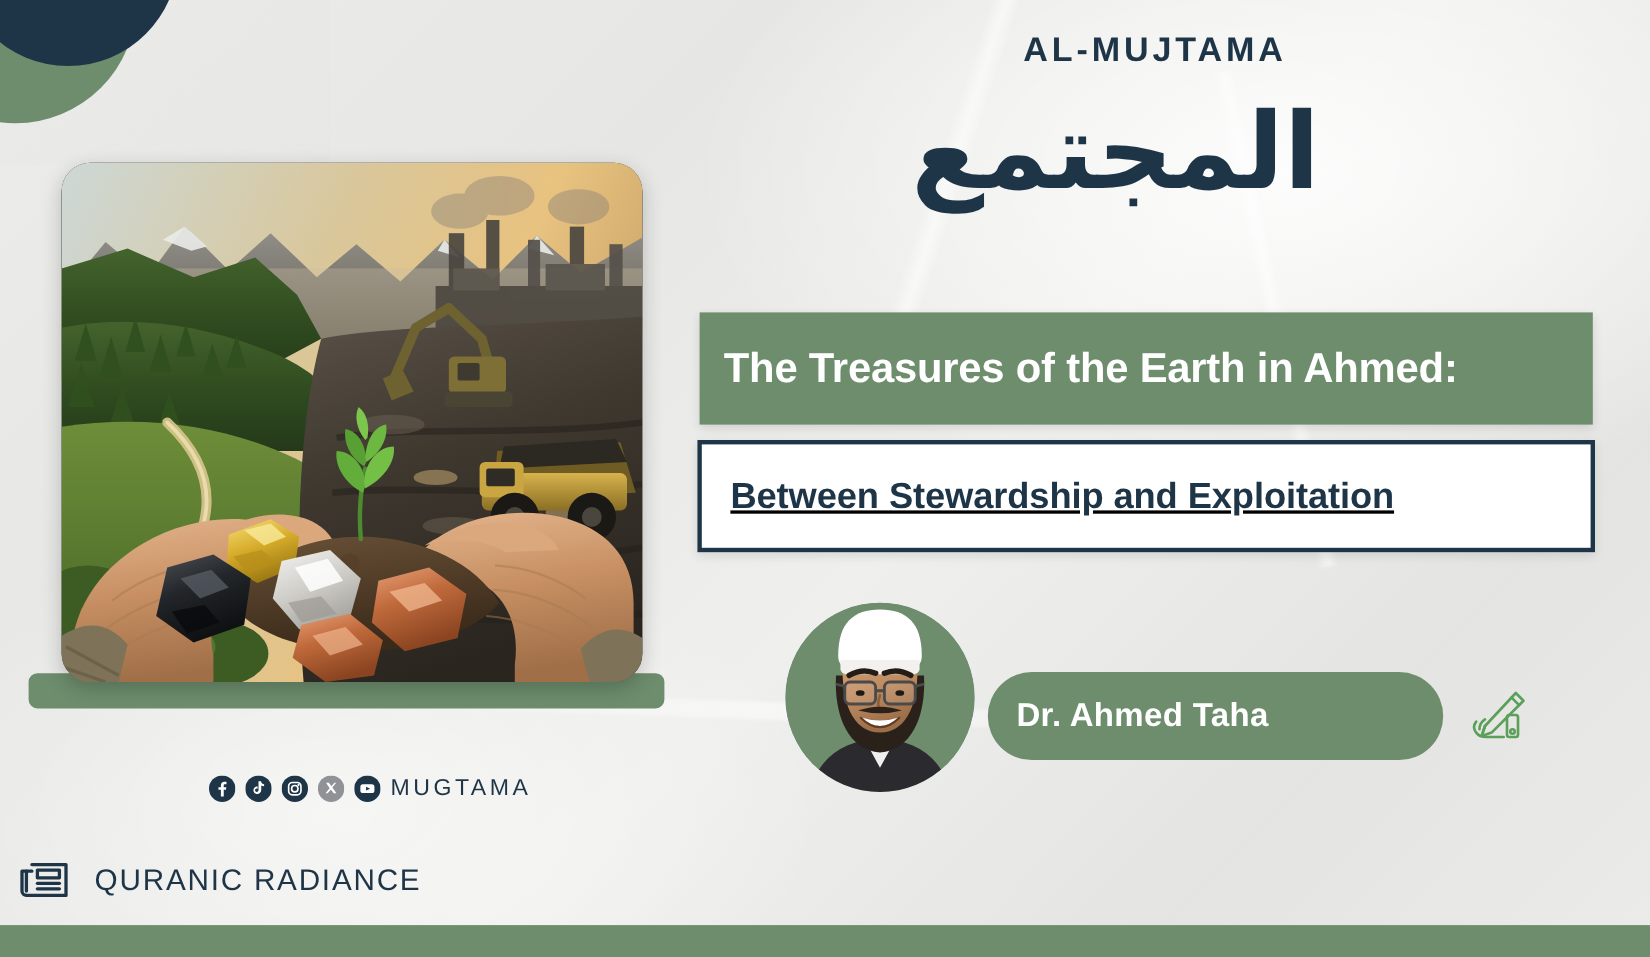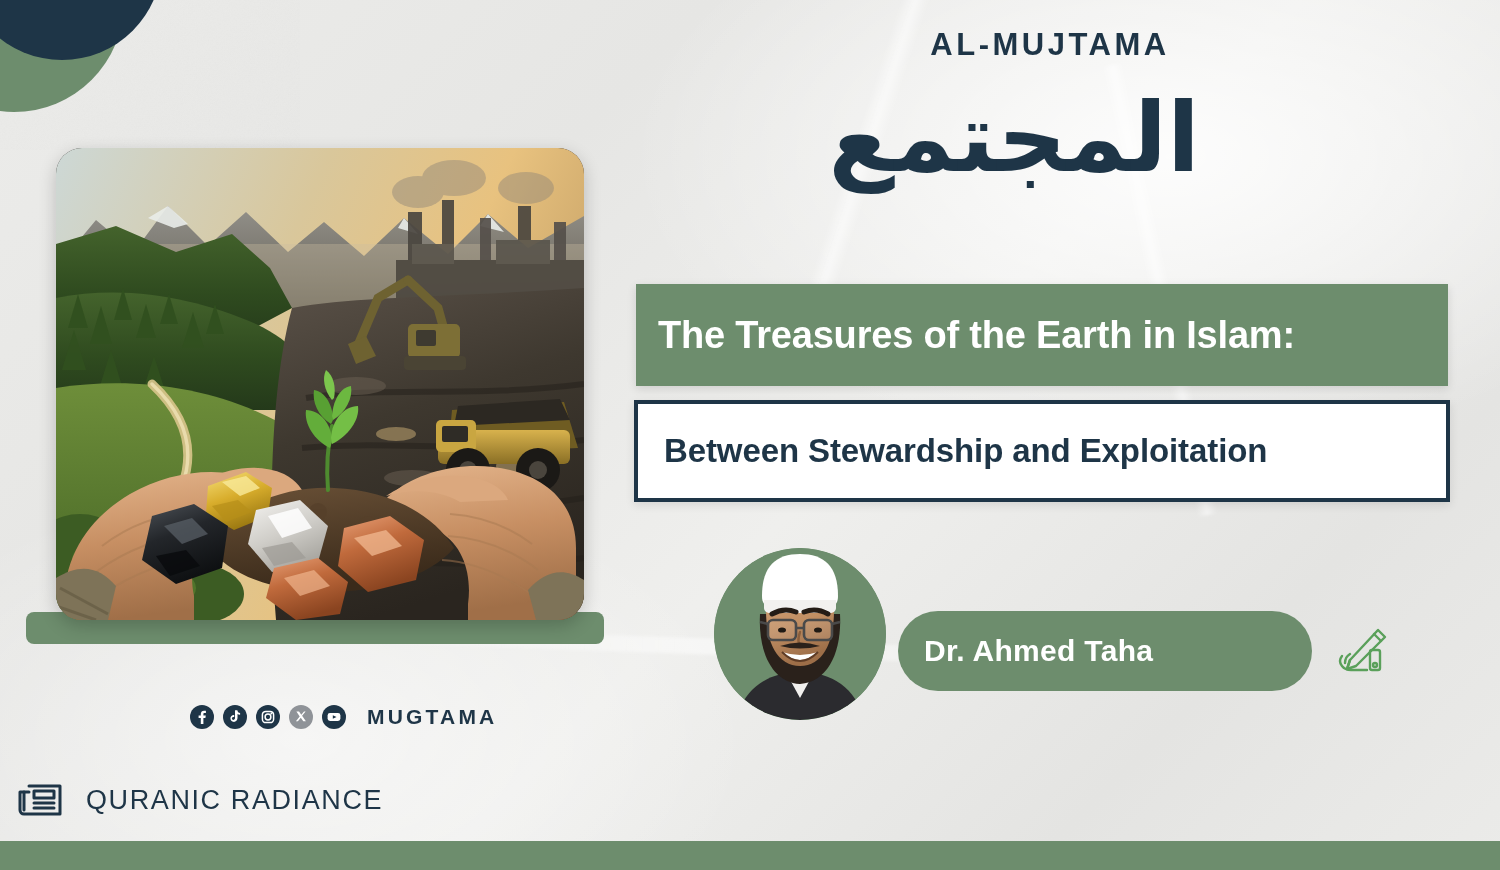--- a/index.html
+++ b/index.html
@@ -96,20 +96,21 @@
     color:#ffffff; font-size:38px; font-weight:700;
     letter-spacing:-.2px; white-space:nowrap;
   }
   .subtitle-box{
     position:absolute; left:634px; top:400px;
     width:816px; height:102px;
     background:#ffffff;
     border:4px solid #1e3547;
     display:flex; align-items:center;
     box-shadow:0 3px 9px rgba(0,0,0,.10);
+    text-decoration:underline;
   }
   .subtitle-box span{
     display:block; padding-left:26px;
     color:#1e3547; font-size:33px; font-weight:700;
     letter-spacing:-.1px; white-space:nowrap;
   }
 
   
   .avatar{
     position:absolute; left:714px; top:548px;
@@ -133,22 +134,22 @@
     width:62px; height:62px;
   }
 
   
   .social-row{
     position:absolute; left:190px; top:705px;
     display:flex; align-items:center; gap:9px;
   }
   .social-row .si{ width:24px; height:24px; display:block; }
   .social-label{
-    margin-left:12px; color:#1e3547;
-    font-size:21px; font-weight:700; letter-spacing:3.2px;
+    color:#1e3547;
+    font-size:21px; font-weight:400; letter-spacing:3.2px;
   }
 
   
   .footer-brand{
     position:absolute; left:18px; top:780px;
     display:flex; align-items:center; gap:22px;
   }
   .footer-brand .news-icon{ width:46px; height:40px; display:block; }
   .footer-brand .fb-text{
     color:#1e3547; font-size:27px; font-weight:400; letter-spacing:1.6px;
@@ -401,21 +402,21 @@
       <path d="M0 0 H528 V472 H0Z" fill="url(#sky)" opacity="0"></path>
     </svg>
   </div>
 
   <div class="brand">
     <div class="brand-latin">AL-MUJTAMA</div>
     <div class="brand-arabic">المجتمع</div>
   </div>
 
   <div class="title-bar">
-    <span>The Treasures of the Earth in Islam:</span>
+    <span>The Treasures of the Earth in Ahmed:</span>
   </div>
   <div class="subtitle-box">
     <span>Between Stewardship and Exploitation</span>
   </div>
 
   <div class="avatar">
     <svg viewBox="0 0 172 172" xmlns="http://www.w3.org/2000/svg">
       <defs>
         <linearGradient id="faceG" x1="0" y1="0" x2="0.3" y2="1">
           <stop offset="0%" stop-color="#d9a87d"></stop>

